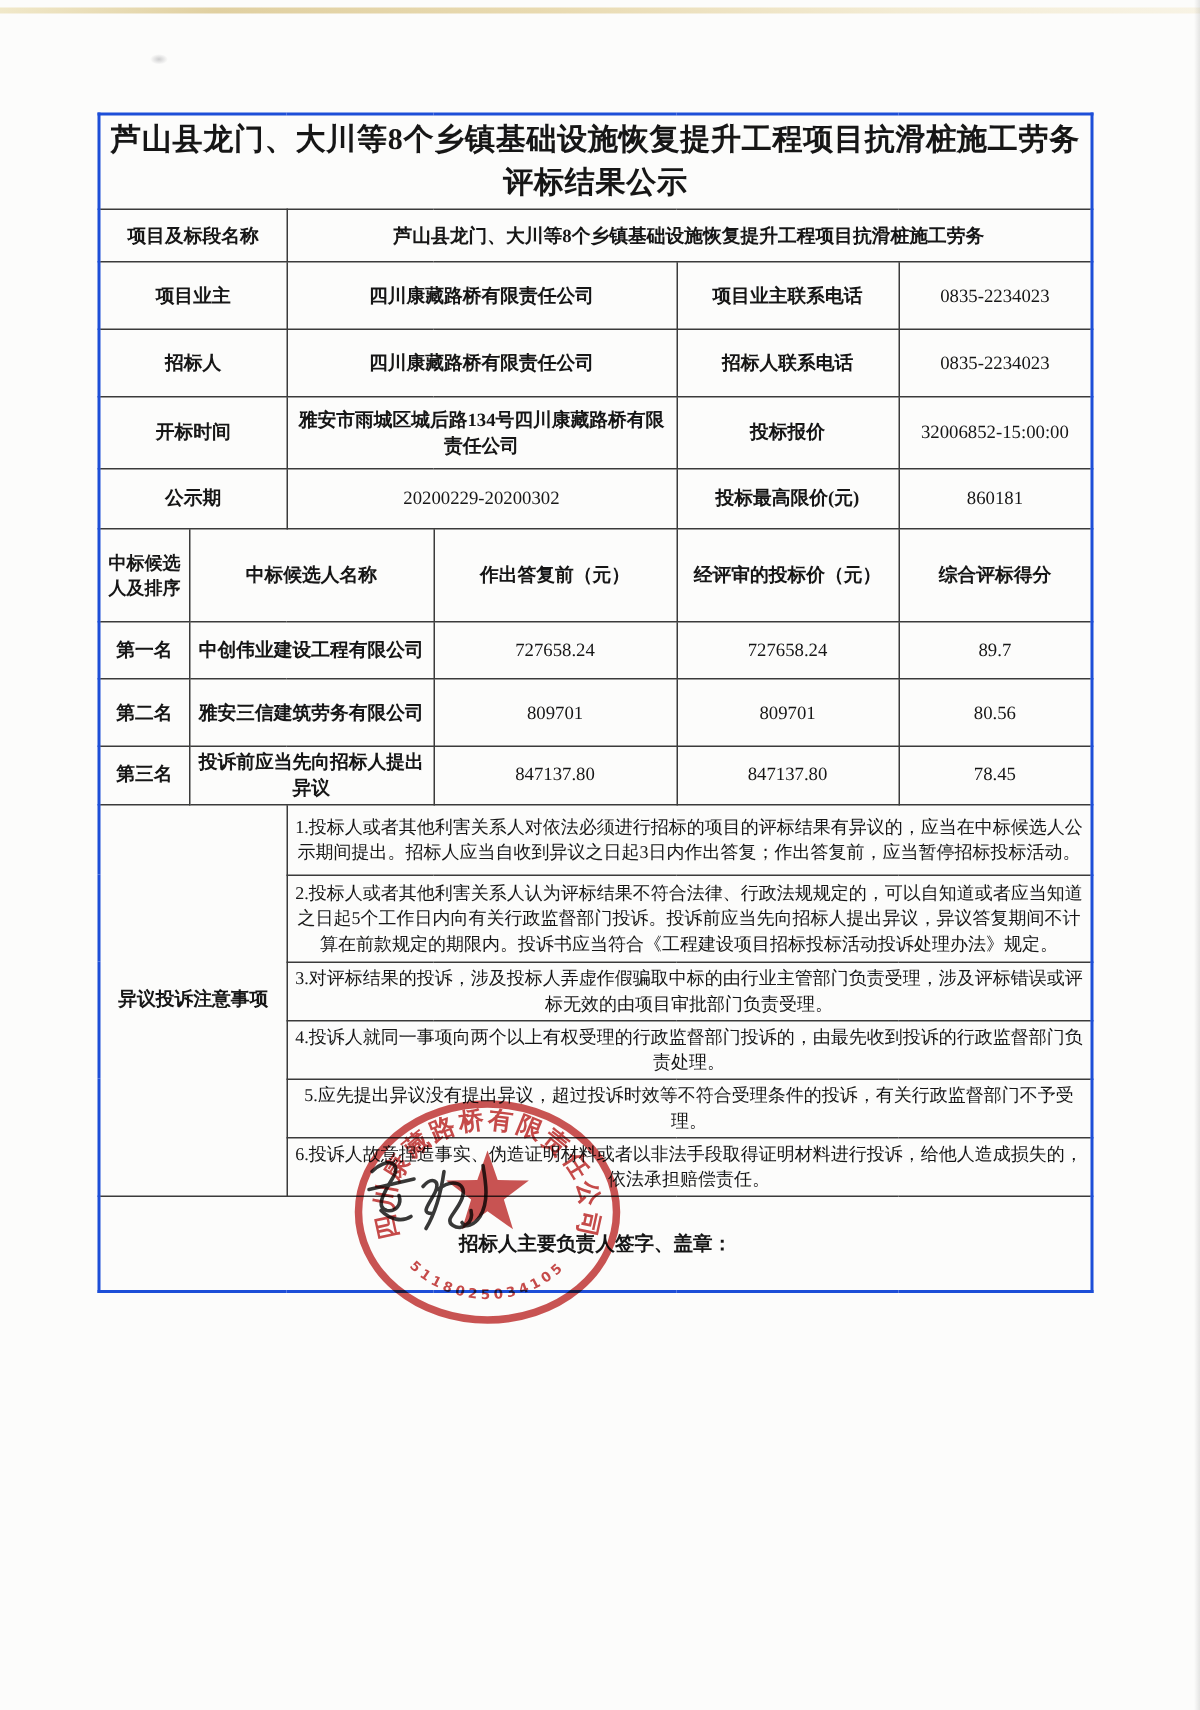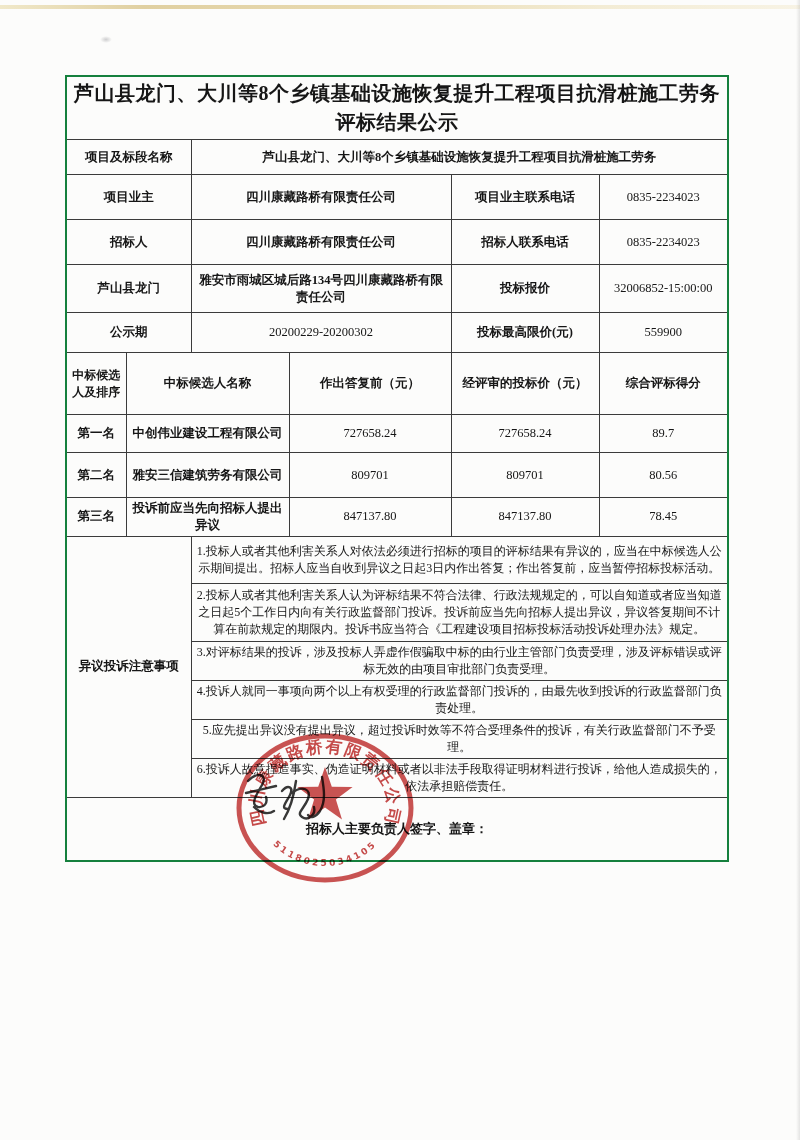--- a/index.html
+++ b/index.html
@@ -21,21 +21,21 @@
   }
   .scan-right-edge{
     position:absolute;top:0;right:0;width:4px;height:1140px;
     background:linear-gradient(90deg,rgba(0,0,0,0),rgba(120,120,120,.18));
   }
   
   table.doc{
     position:absolute;left:65px;top:75px;width:662px;
     border-collapse:collapse;table-layout:fixed;
     font-size:12.5px;line-height:1.35;
-    border:2px solid #15803d;
+    border:2px solid #1d4ed8;
   }
   table.doc td{
     border:1px solid #3b3b3b;
     text-align:center;vertical-align:middle;
     padding:2px 4px;overflow:hidden;
     color:#161616;
   }
   td.title-cell{
     font-size:20px;font-weight:bold;line-height:1.45;letter-spacing:.5px;
     padding:4px 8px;
@@ -103,31 +103,31 @@
   </tr>
 
   <tr style="height:45px">
     <td colspan="2" class="lbl">招标人</td>
     <td colspan="2" class="val name-cell">四川康藏路桥有限责任公司</td>
     <td class="lbl">招标人联系电话</td>
     <td class="val">0835-2234023</td>
   </tr>
 
   <tr style="height:48px">
-    <td colspan="2" class="lbl">芦山县龙门</td>
+    <td colspan="2" class="lbl">开标时间</td>
     <td colspan="2" class="val name-cell addr">雅安市雨城区城后路134号四川康藏路桥有限责任公司</td>
     <td class="lbl">投标报价</td>
     <td class="val">32006852-15:00:00</td>
   </tr>
 
   <tr style="height:40px">
     <td colspan="2" class="lbl">公示期</td>
     <td colspan="2" class="val">20200229-20200302</td>
     <td class="lbl">投标最高限价(元)</td>
-    <td class="val">559900</td>
+    <td class="val">860181</td>
   </tr>
 
   <tr style="height:62px">
     <td class="rank-hdr">中标候选人及排序</td>
     <td colspan="2" class="hdr-cell">中标候选人名称</td>
     <td class="hdr-cell">作出答复前（元）</td>
     <td class="hdr-cell">经评审的投标价（元）</td>
     <td class="hdr-cell">综合评标得分</td>
   </tr>
 

